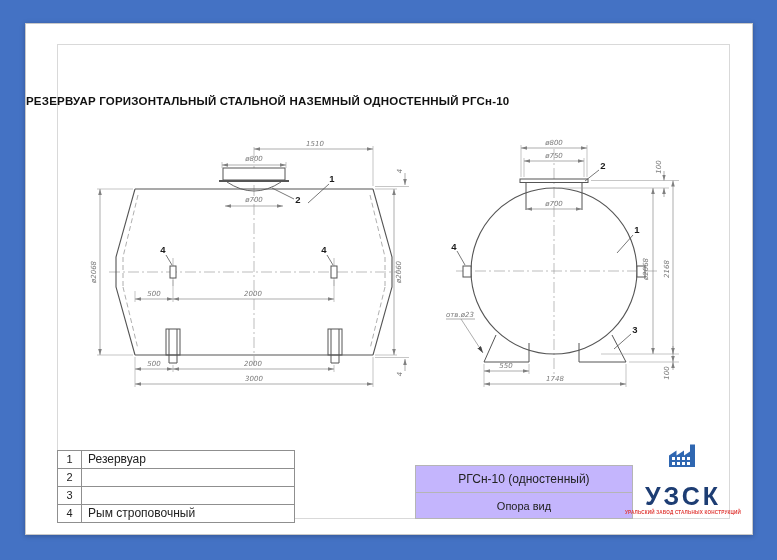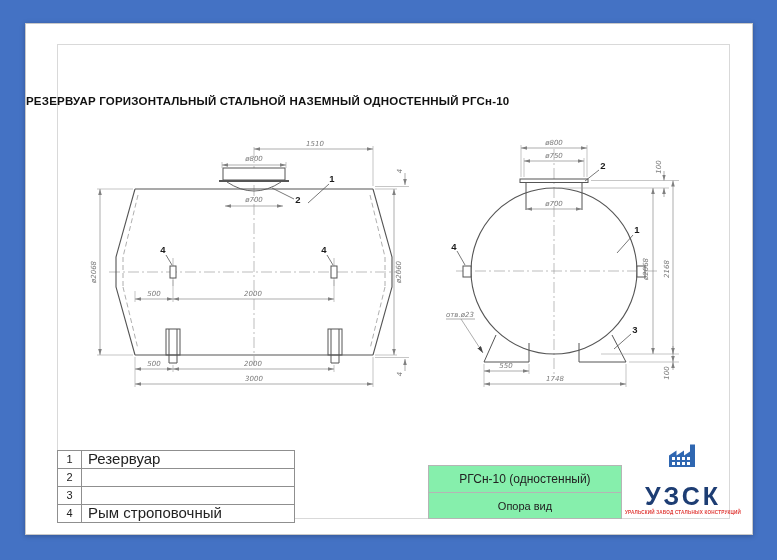--- a/index.html
+++ b/index.html
@@ -29,28 +29,28 @@
     position:absolute;left:31px;top:426px;width:238px;
     border:1px solid #8f8f8f;border-bottom:none;box-sizing:border-box;
     background:#fff;
   }
   .parts-row{display:flex;height:17px;border-bottom:1px solid #8f8f8f;}
   .parts-num{
     width:24px;border-right:1px solid #8f8f8f;box-sizing:border-box;
     text-align:center;font-size:11px;color:#222;line-height:16px;
   }
   .parts-name{
-    flex:1;padding-left:6px;font-size:15px;color:#222;line-height:16px;
+    flex:1;padding-left:6px;font-size:12px;color:#222;line-height:16px;
     white-space:nowrap;overflow:hidden;
   }
 
   
   .title-block{
-    position:absolute;left:402px;top:441px;width:194px;height:54px;
-    border:1px solid #b5b5b5;box-sizing:border-box;background:#86efac;
+    position:absolute;left:389px;top:441px;width:218px;height:54px;
+    border:1px solid #b5b5b5;box-sizing:border-box;background:#c4b5fd;
   }
   .tb-row{
     height:26px;display:flex;align-items:center;justify-content:center;
     font-size:12px;color:#222;
   }
   .tb-row.first{border-bottom:1px solid #b5b5b5;height:27px;box-sizing:border-box;}
   .tb-row.second{font-size:11px;}
 
   
   .logo{

